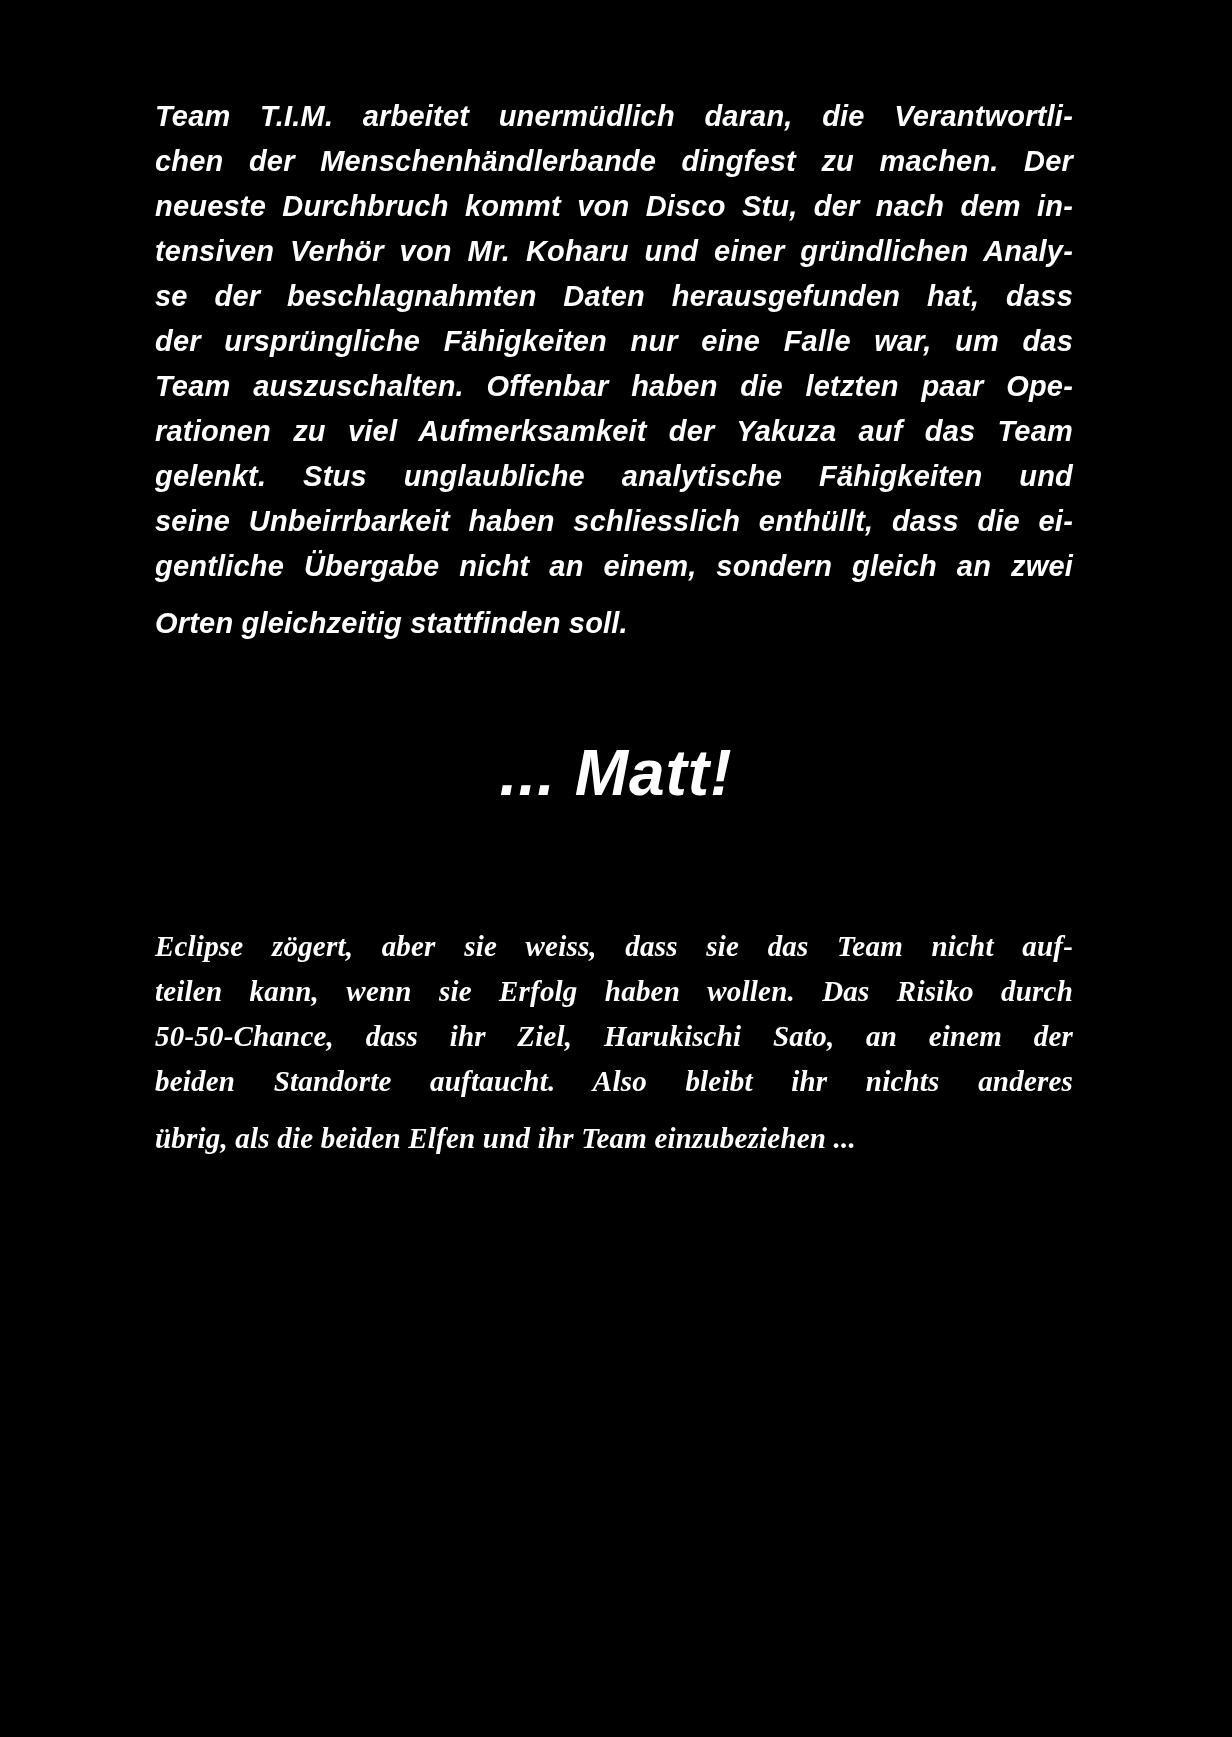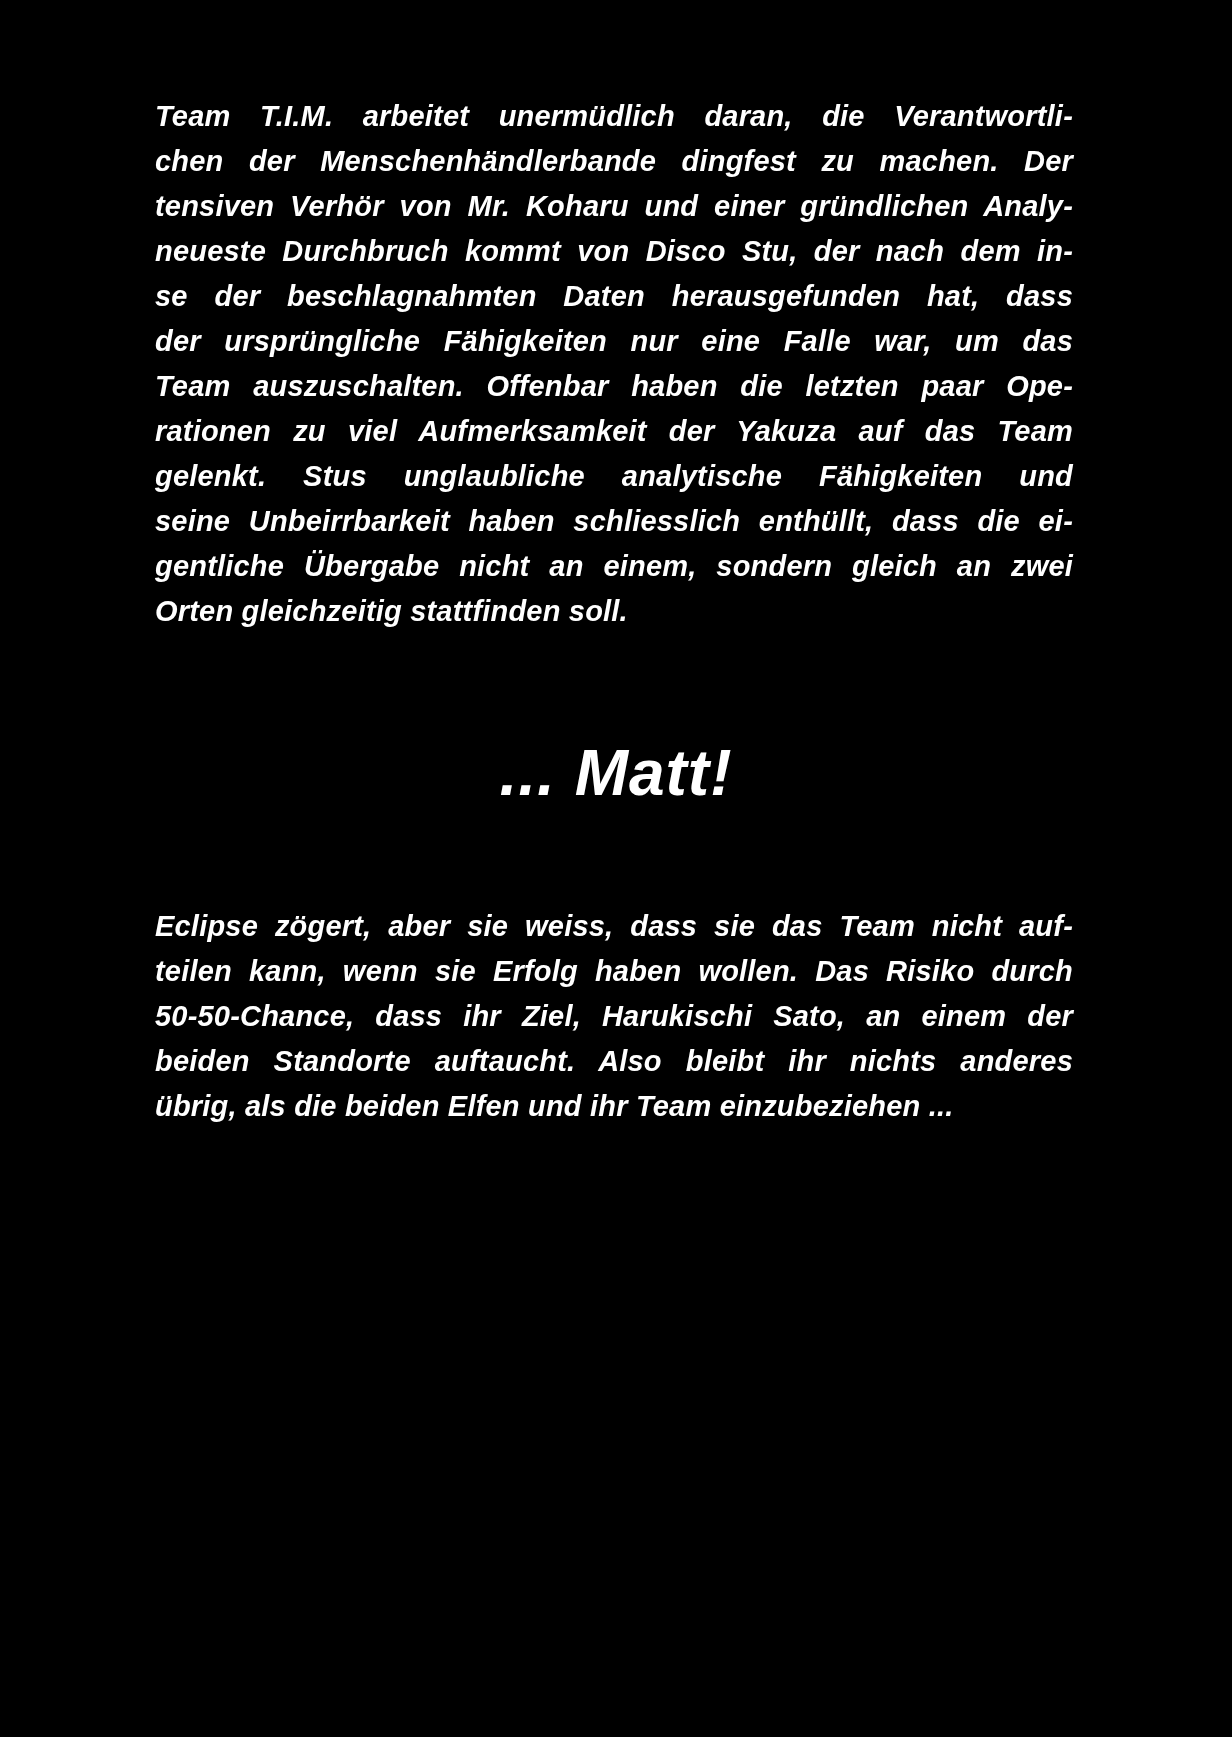--- a/index.html
+++ b/index.html
@@ -33,23 +33,24 @@
   }
   .narration .line {
     text-align: justify;
     text-align-last: justify;
     white-space: normal;
     height: 45px;
   }
   .narration .line.last {
     text-align: right;
     text-align-last: left;
+    margin-top: 12px;
   }
   .para-top { top: 94px; }
-  .para-bottom { top: 904px; }
+  .para-bottom { top: 924px; font-family: Liberation Serif, serif; }
   .callout {
     position: absolute;
     top: 738px;
     left: 0;
     width: 1232px;
     text-align: center;
     color: #ffffff;
     font-size: 64px;
     line-height: 70px;
     font-weight: bold;
@@ -58,22 +59,22 @@
   }
 </style>
 </head>
 <body>
 
 <div class="page">
 
   <div class="narration para-top">
     <div class="line">Team T.I.M. arbeitet unermüdlich daran, die Verantwortli-</div>
     <div class="line">chen der Menschenhändlerbande dingfest zu machen. Der</div>
+    <div class="line">neueste Durchbruch kommt von Disco Stu, der nach dem in-</div>
     <div class="line">tensiven Verhör von Mr. Koharu und einer gründlichen Analy-</div>
-    <div class="line">neueste Durchbruch kommt von Disco Stu, der nach dem in-</div>
     <div class="line">se der beschlagnahmten Daten herausgefunden hat, dass</div>
     <div class="line">der ursprüngliche Fähigkeiten nur eine Falle war, um das</div>
     <div class="line">Team auszuschalten. Offenbar haben die letzten paar Ope-</div>
     <div class="line">rationen zu viel Aufmerksamkeit der Yakuza auf das Team</div>
     <div class="line">gelenkt. Stus unglaubliche analytische Fähigkeiten und</div>
     <div class="line">seine Unbeirrbarkeit haben schliesslich enthüllt, dass die ei-</div>
     <div class="line">gentliche Übergabe nicht an einem, sondern gleich an zwei</div>
     <div class="line last">Orten gleichzeitig stattfinden soll.</div>
   </div>
 

